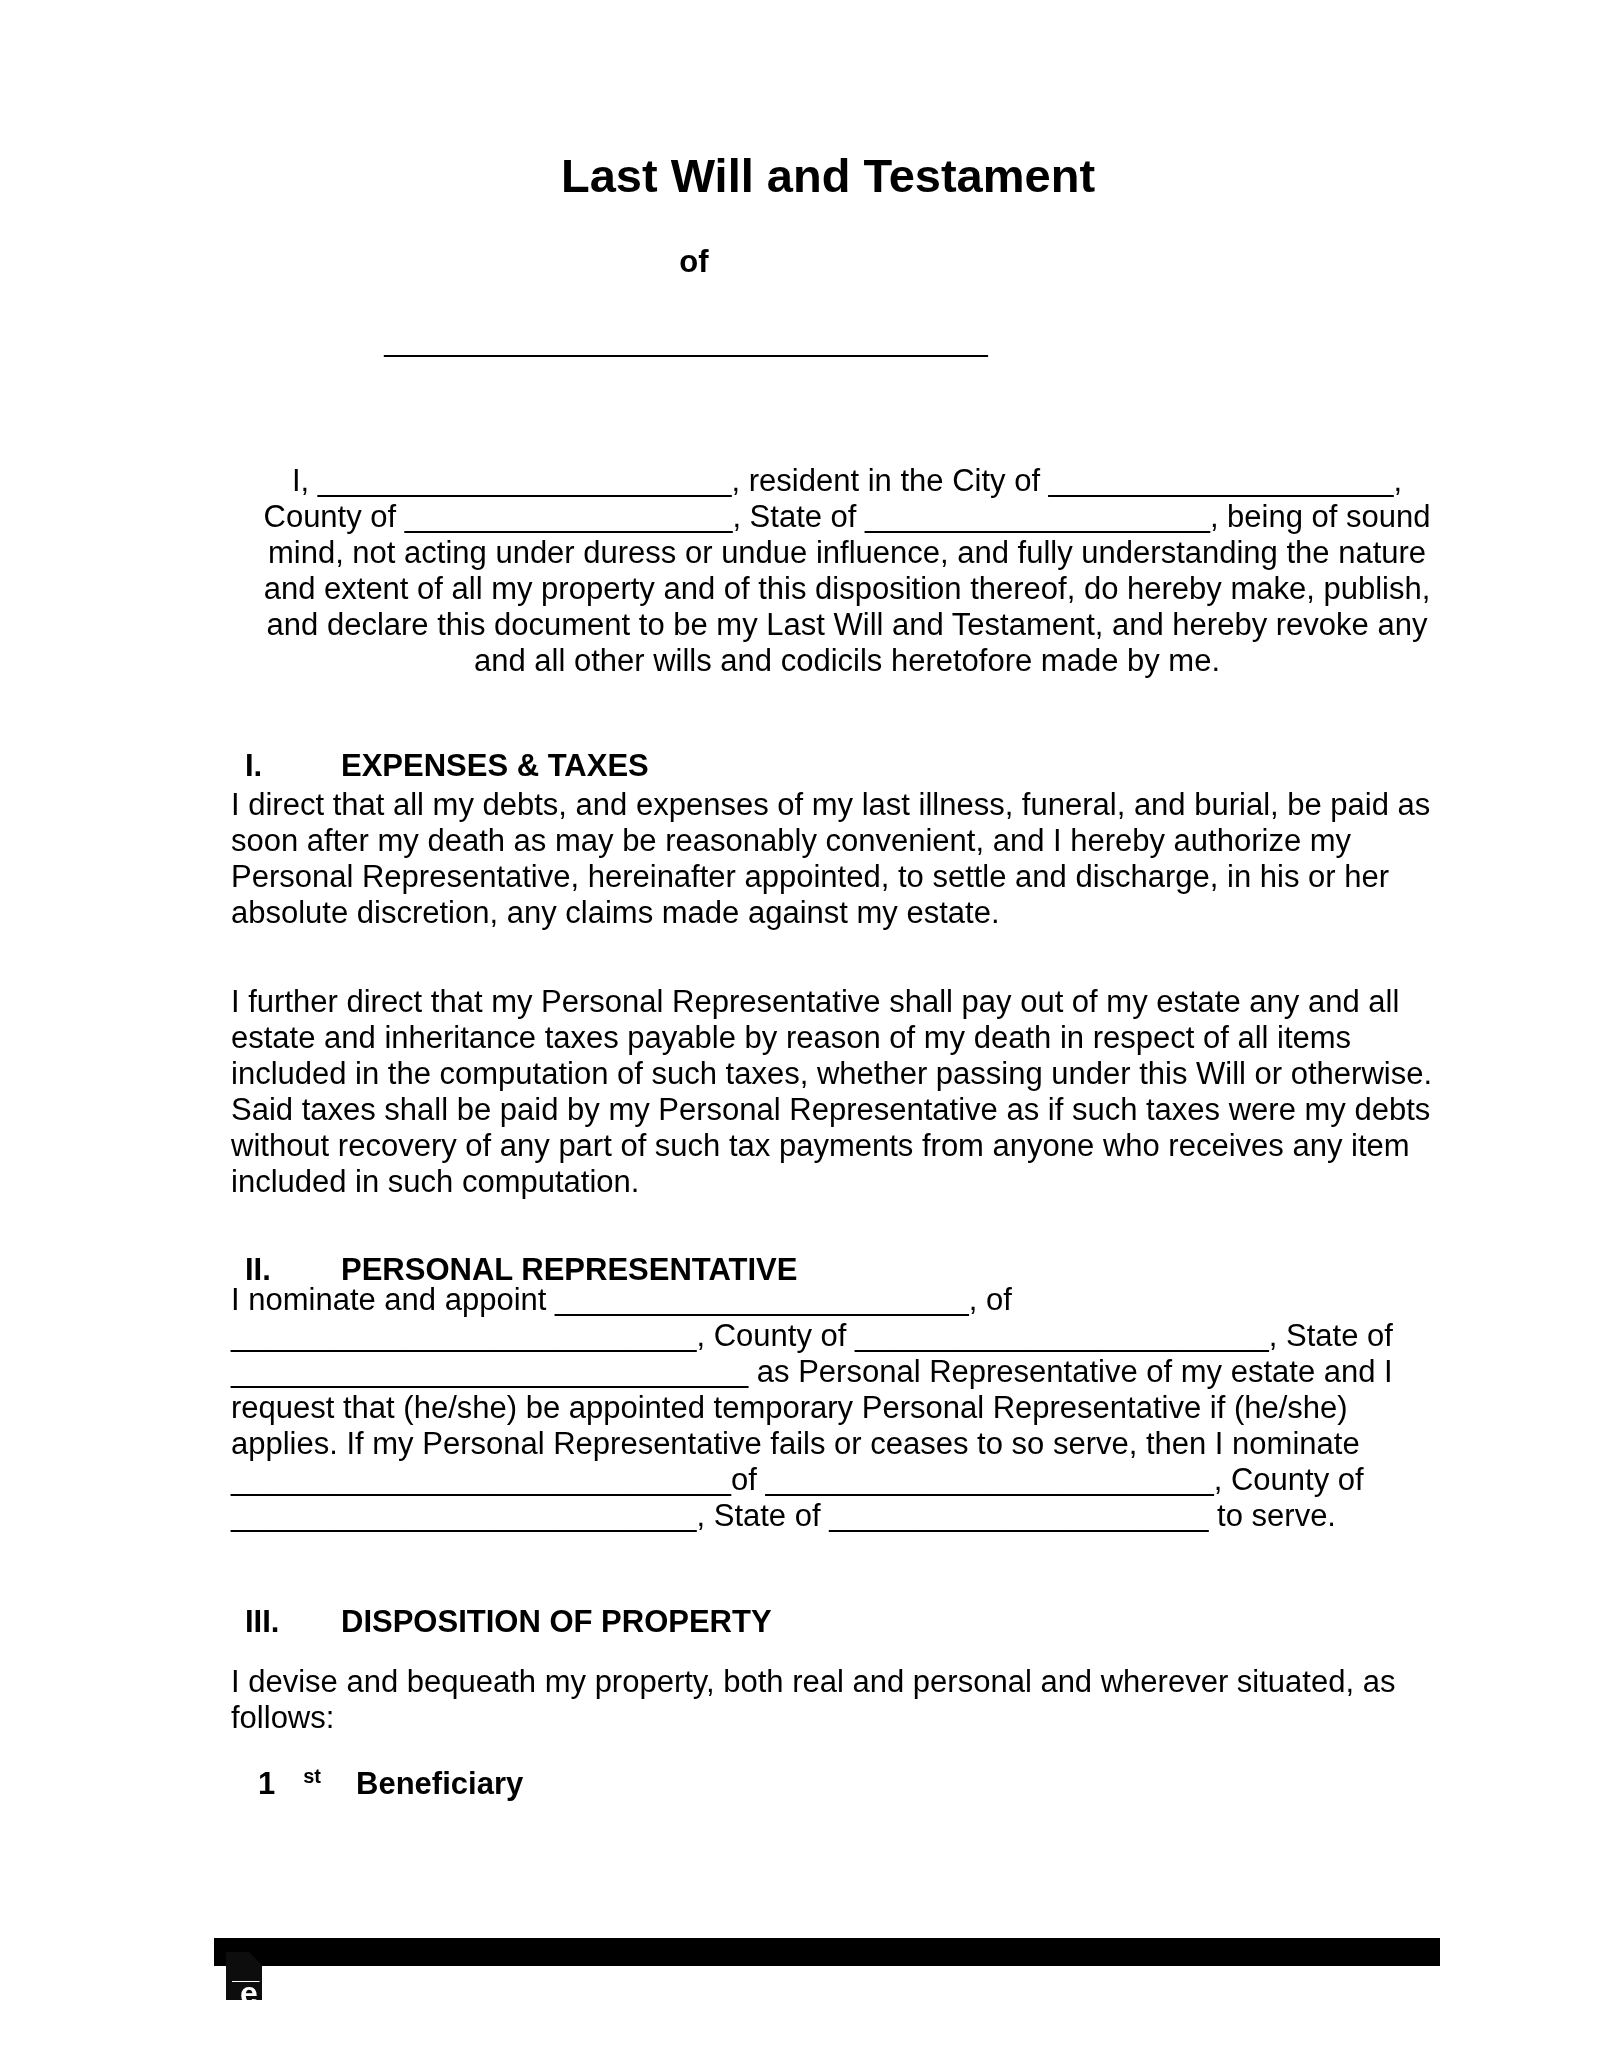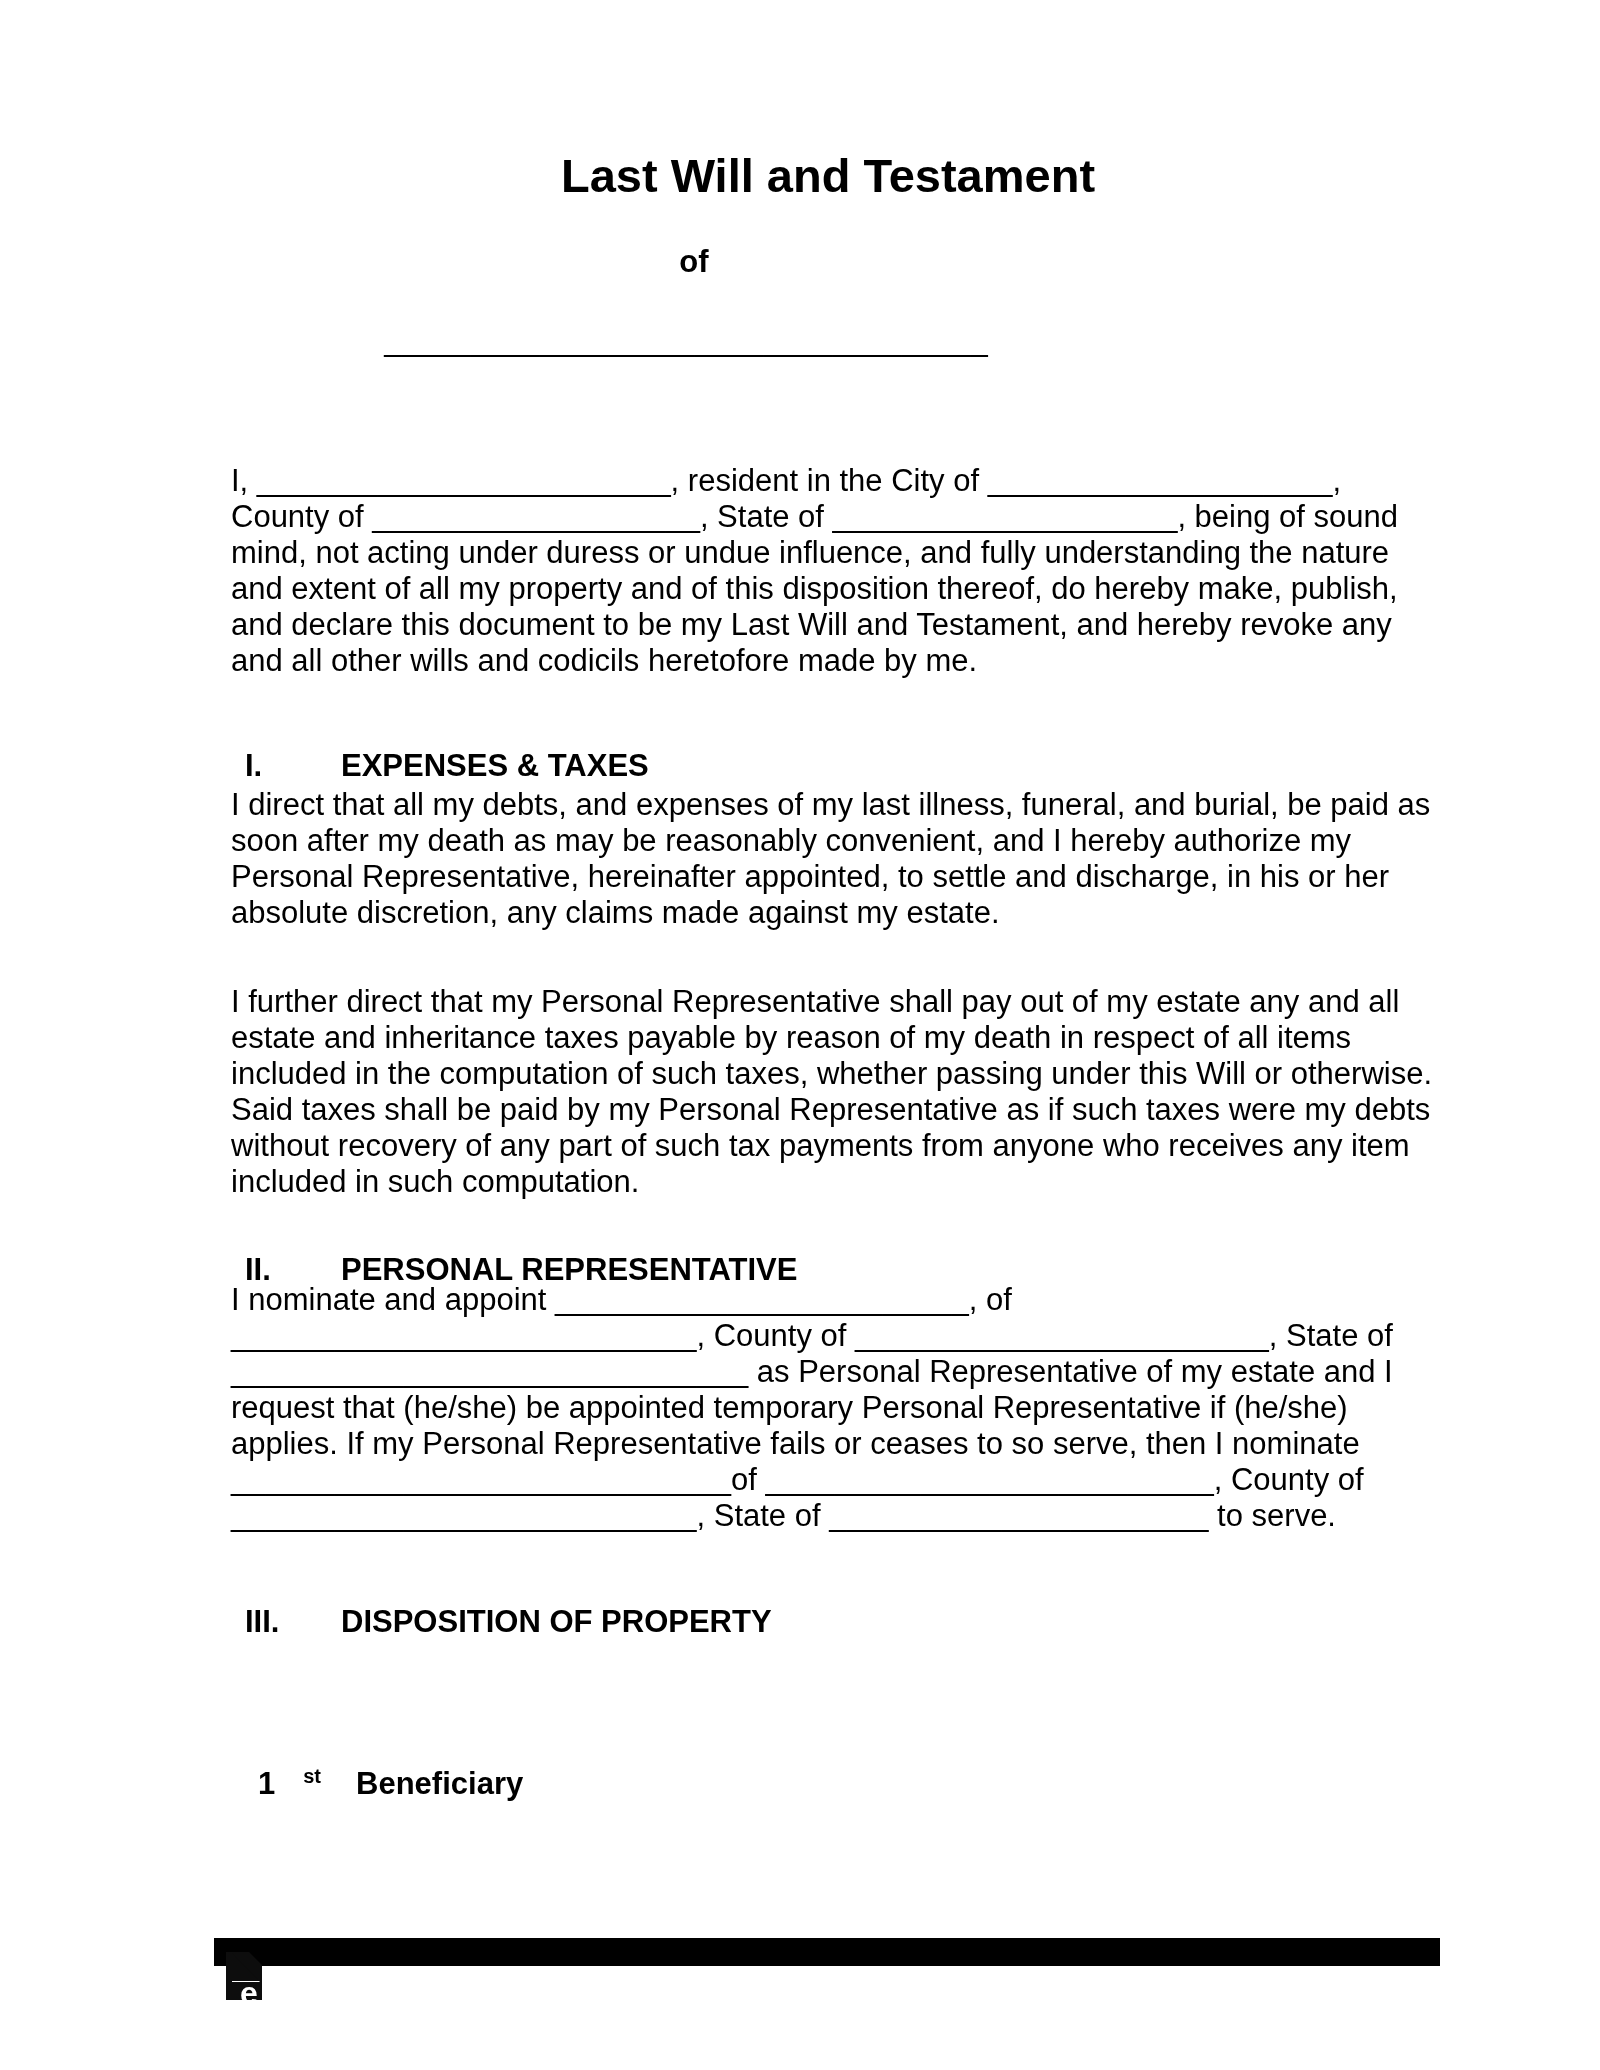--- a/index.html
+++ b/index.html
@@ -56,21 +56,21 @@
   .heading {
     position: absolute;
     left: 189px;
     width: 1260px;
     font-size: 31px;
     line-height: 36px;
     font-weight: bold;
     display: flex;
   }
   .heading .numeral { width: 96px; flex: 0 0 96px; }
-  .p-open { top: 421px; }
+  .p-open { top: 421px; text-align: center; }
   .h1 { top: 692px; }
   .pA { top: 745px; }
   .pB { top: 942px; }
   .h2 { top: 1196px; }
   .pC { top: 1240px; }
   .h3 { top: 1548px; }
   .pD { top: 1622px; }
   .ben-heading {
     position: absolute;
     left: 202px;
@@ -169,20 +169,22 @@
 ______________________________ as Personal Representative of my estate and I
 request that (he/she) be appointed temporary Personal Representative if (he/she)
 applies. If my Personal Representative fails or ceases to so serve, then I nominate
 _____________________________of __________________________, County of
 ___________________________, State of ______________________ to serve.</div>
 
   <div class="heading h3">
     <span class="numeral">III.</span>
     <span class="heading-text">DISPOSITION OF PROPERTY</span>
   </div>
+  <div class="para pD">I devise and bequeath my property, both real and personal and wherever situated, as
+follows:</div>
 
   <div class="ben-heading"><span>1</span><sup>st</sup><span class="ben-label">Beneficiary</span></div>
 
   <div class="footer-rule"></div>
   <div class="logo">
     <span class="fold"></span>
     <span class="logo-letter">e</span>
   </div>
 
 </div>

